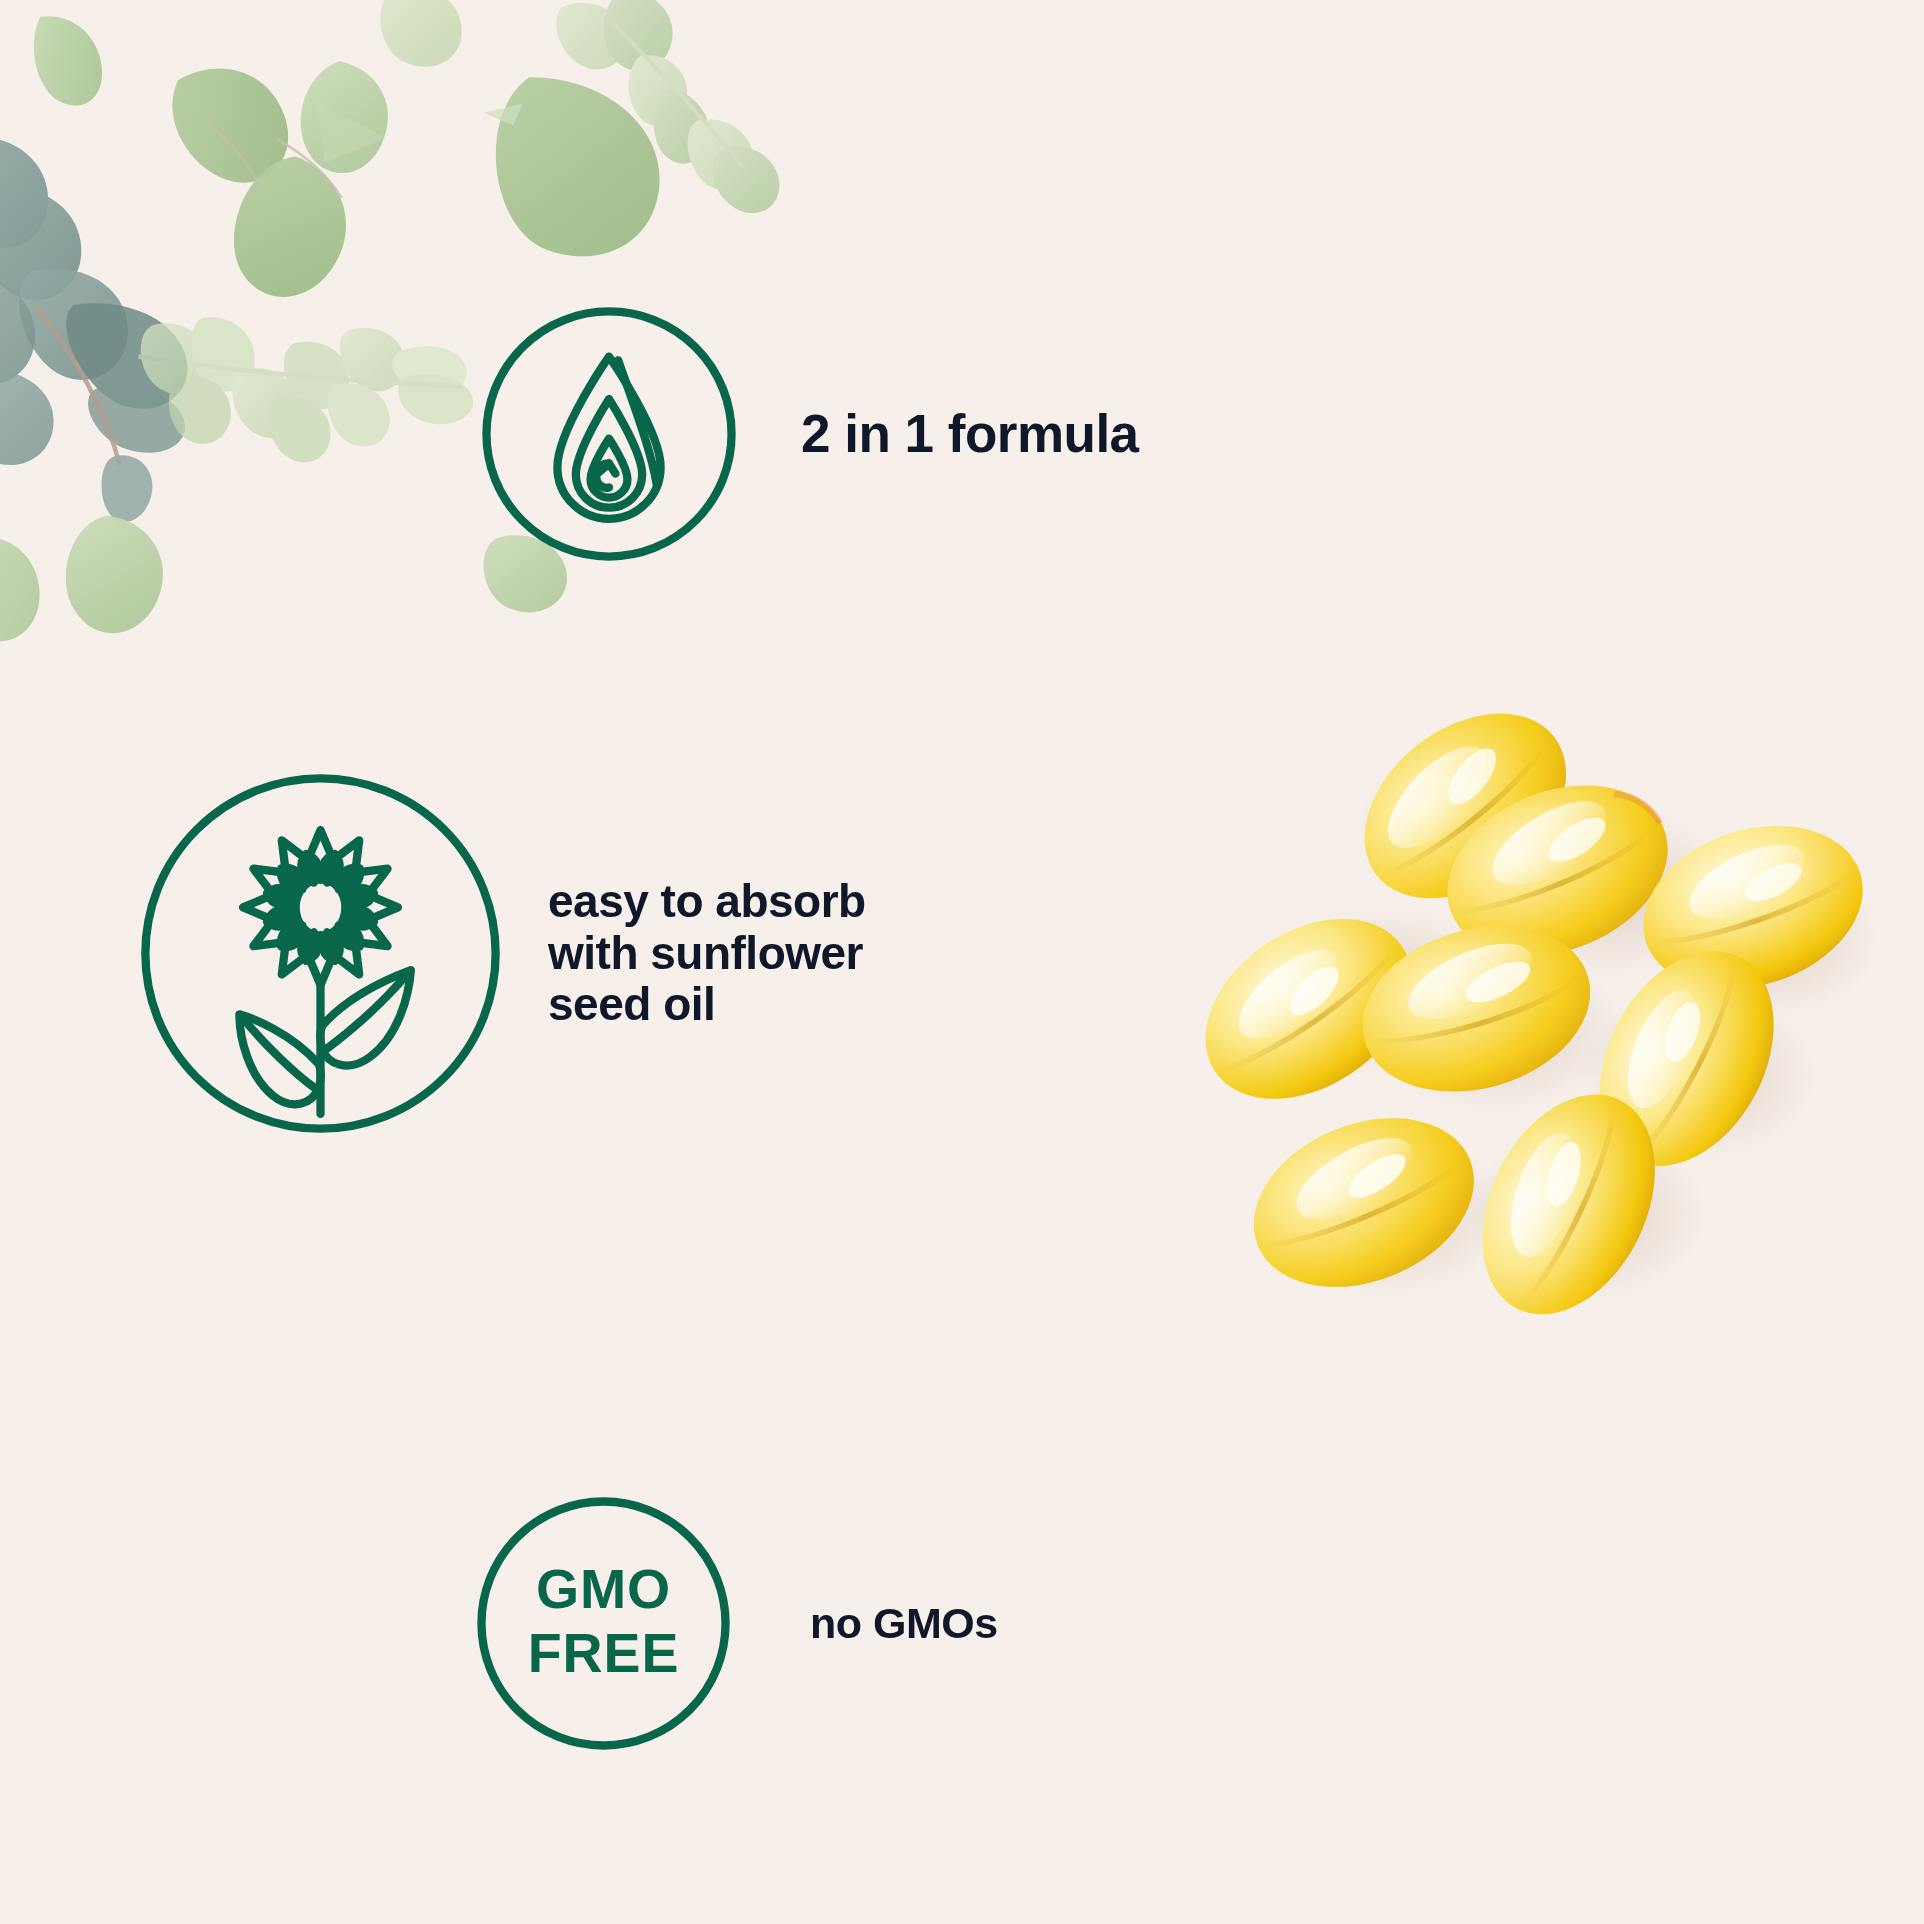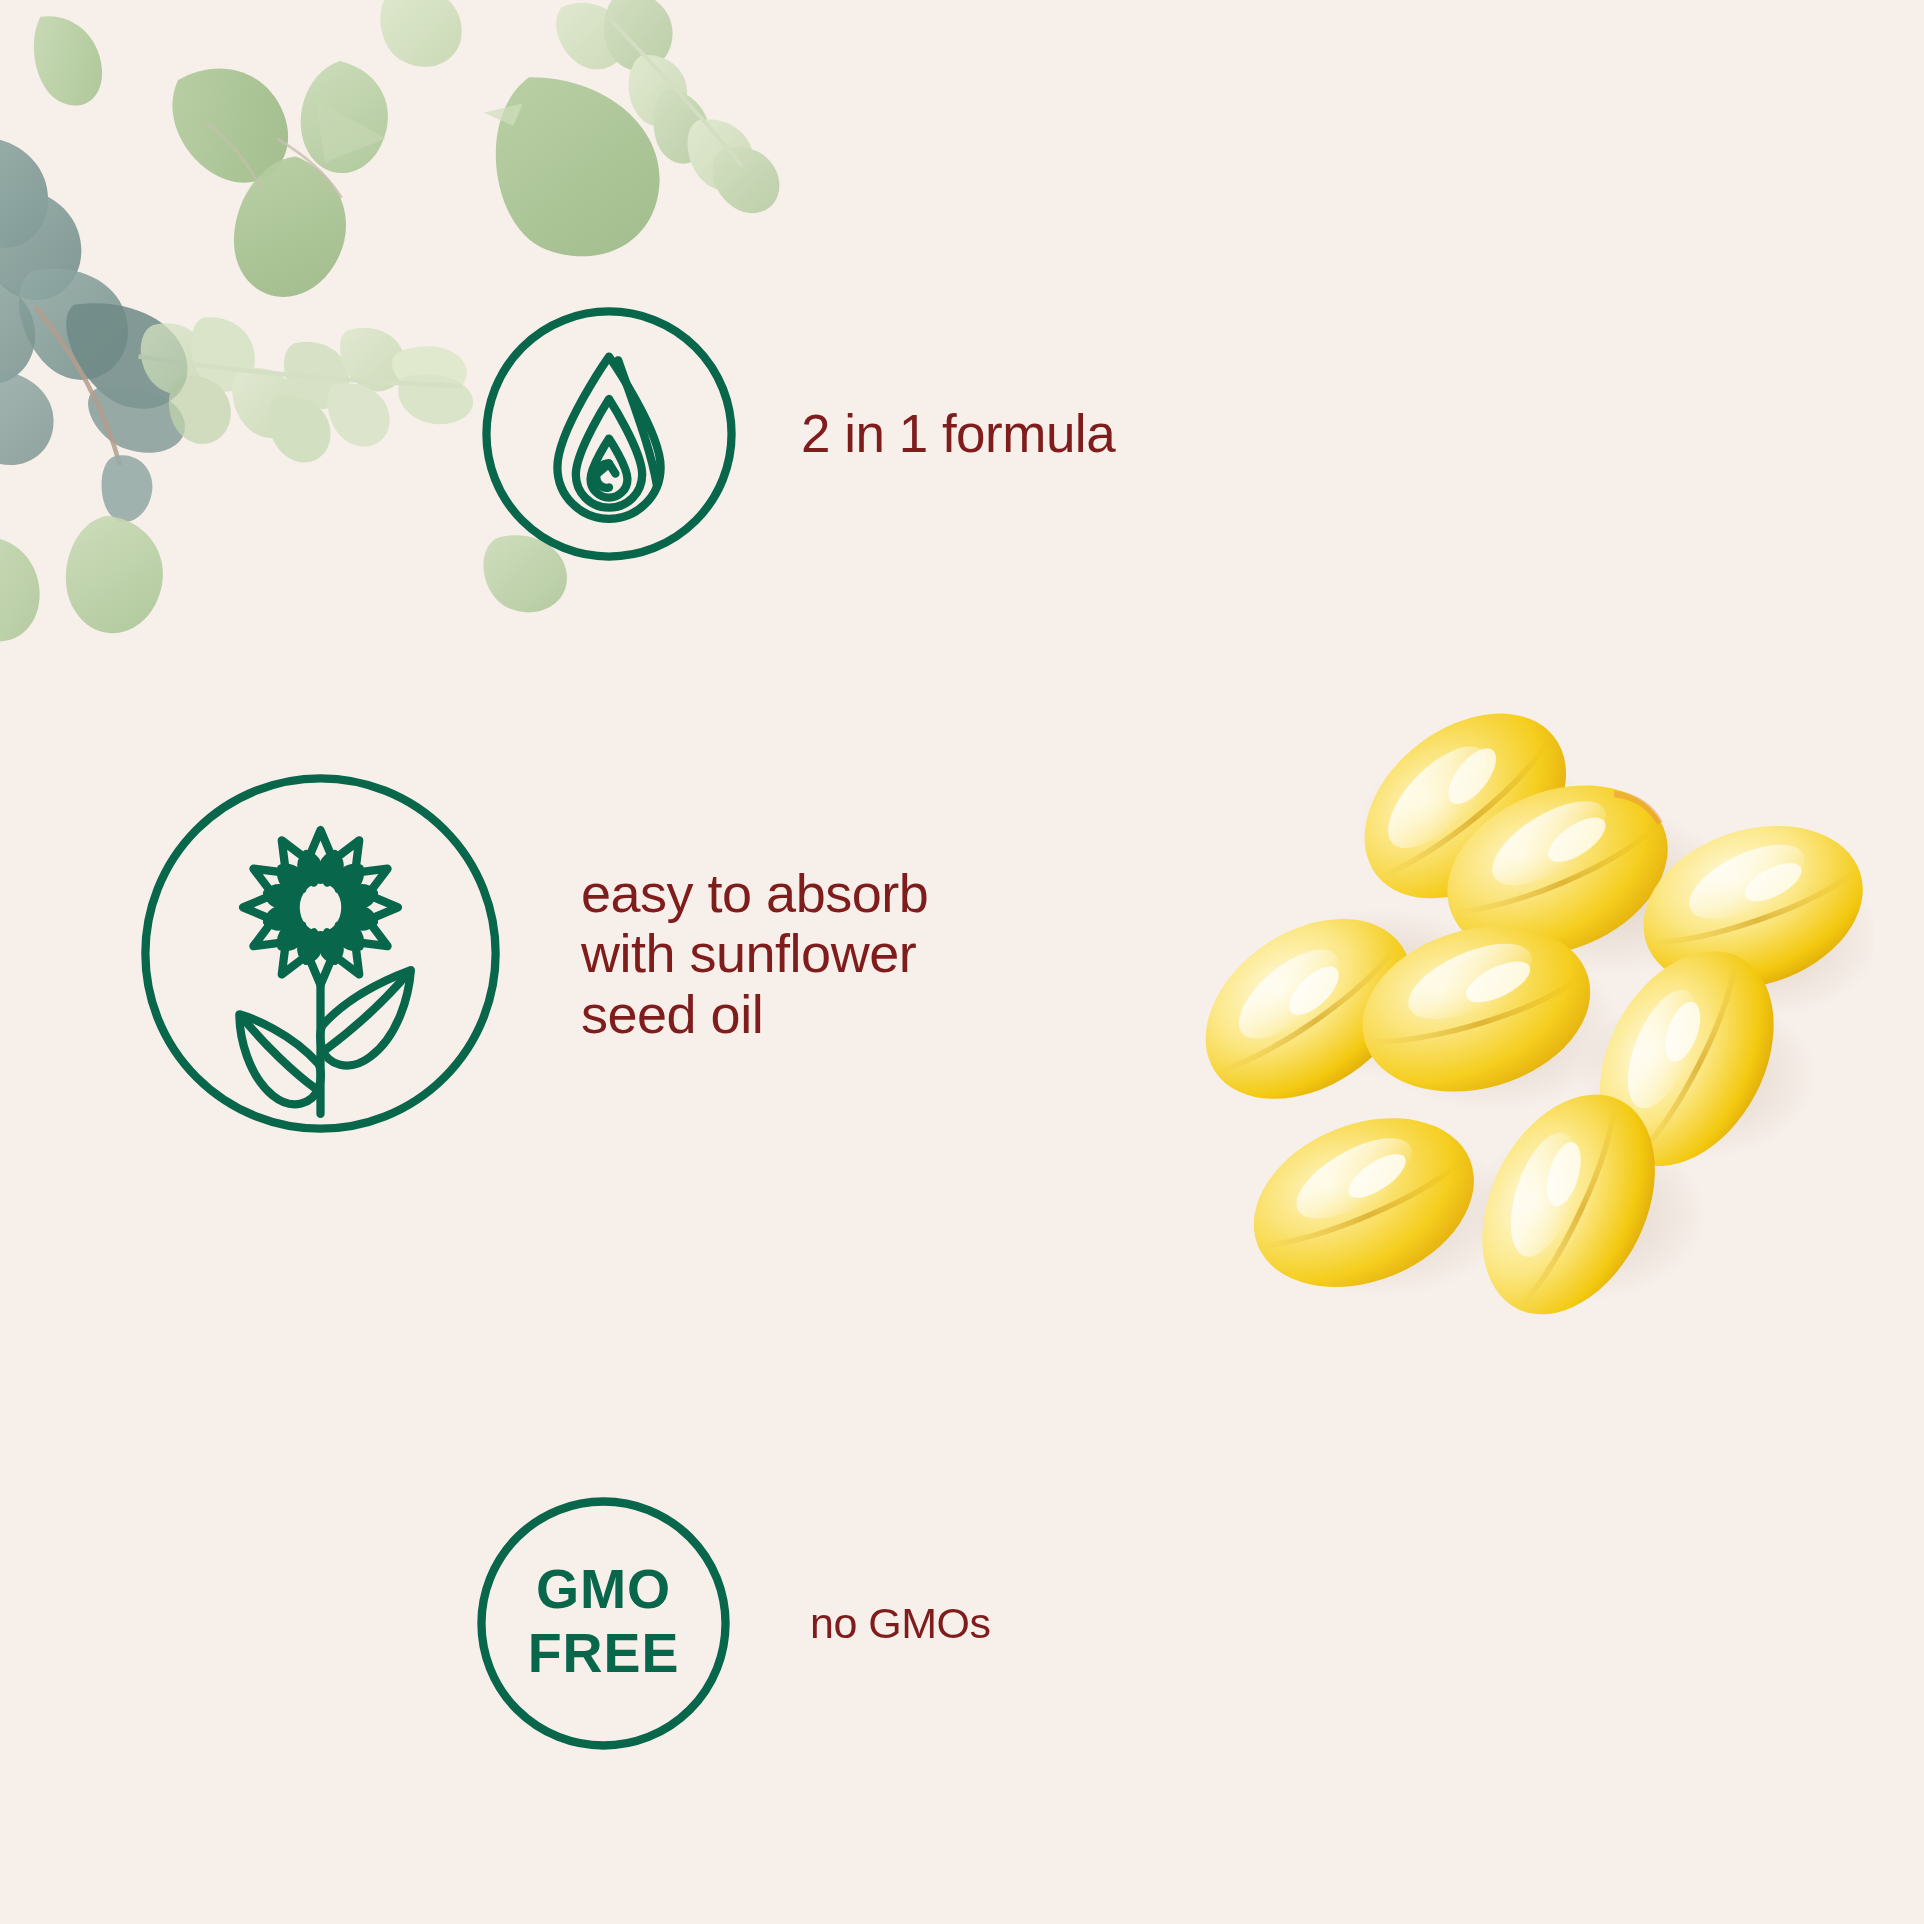--- a/index.html
+++ b/index.html
@@ -29,32 +29,32 @@
   .feature-row {
     position: absolute;
     display: flex;
     align-items: center;
   }
   .feature-icon {
     flex: 0 0 auto;
     display: block;
   }
   .feature-text {
-    color: #7f1d1d;
-    font-weight: normal;
+    color: #0f172a;
+    font-weight: bold;
     line-height: 1.12;
     letter-spacing: -0.5px;
     white-space: pre-line;
   }
 
   #row-formula   { left: 480px;  top: 305px;  }
   #row-formula .feature-text { font-size: 53px; margin-left: 63px; }
 
   #row-absorb    { left: 138px;  top: 771px;  }
-  #row-absorb .feature-text  { font-size: 54px; margin-left: 78px; }
+  #row-absorb .feature-text  { font-size: 46px; margin-left: 45px; }
 
   #row-gmo       { left: 475px;  top: 1495px; }
   #row-gmo .feature-text     { font-size: 43px; margin-left: 78px; }
 
   
   .gmo-badge-text {
     font-family: "Liberation Sans", sans-serif;
     font-weight: bold;
     fill: #08664A;
     font-size: 60px;

